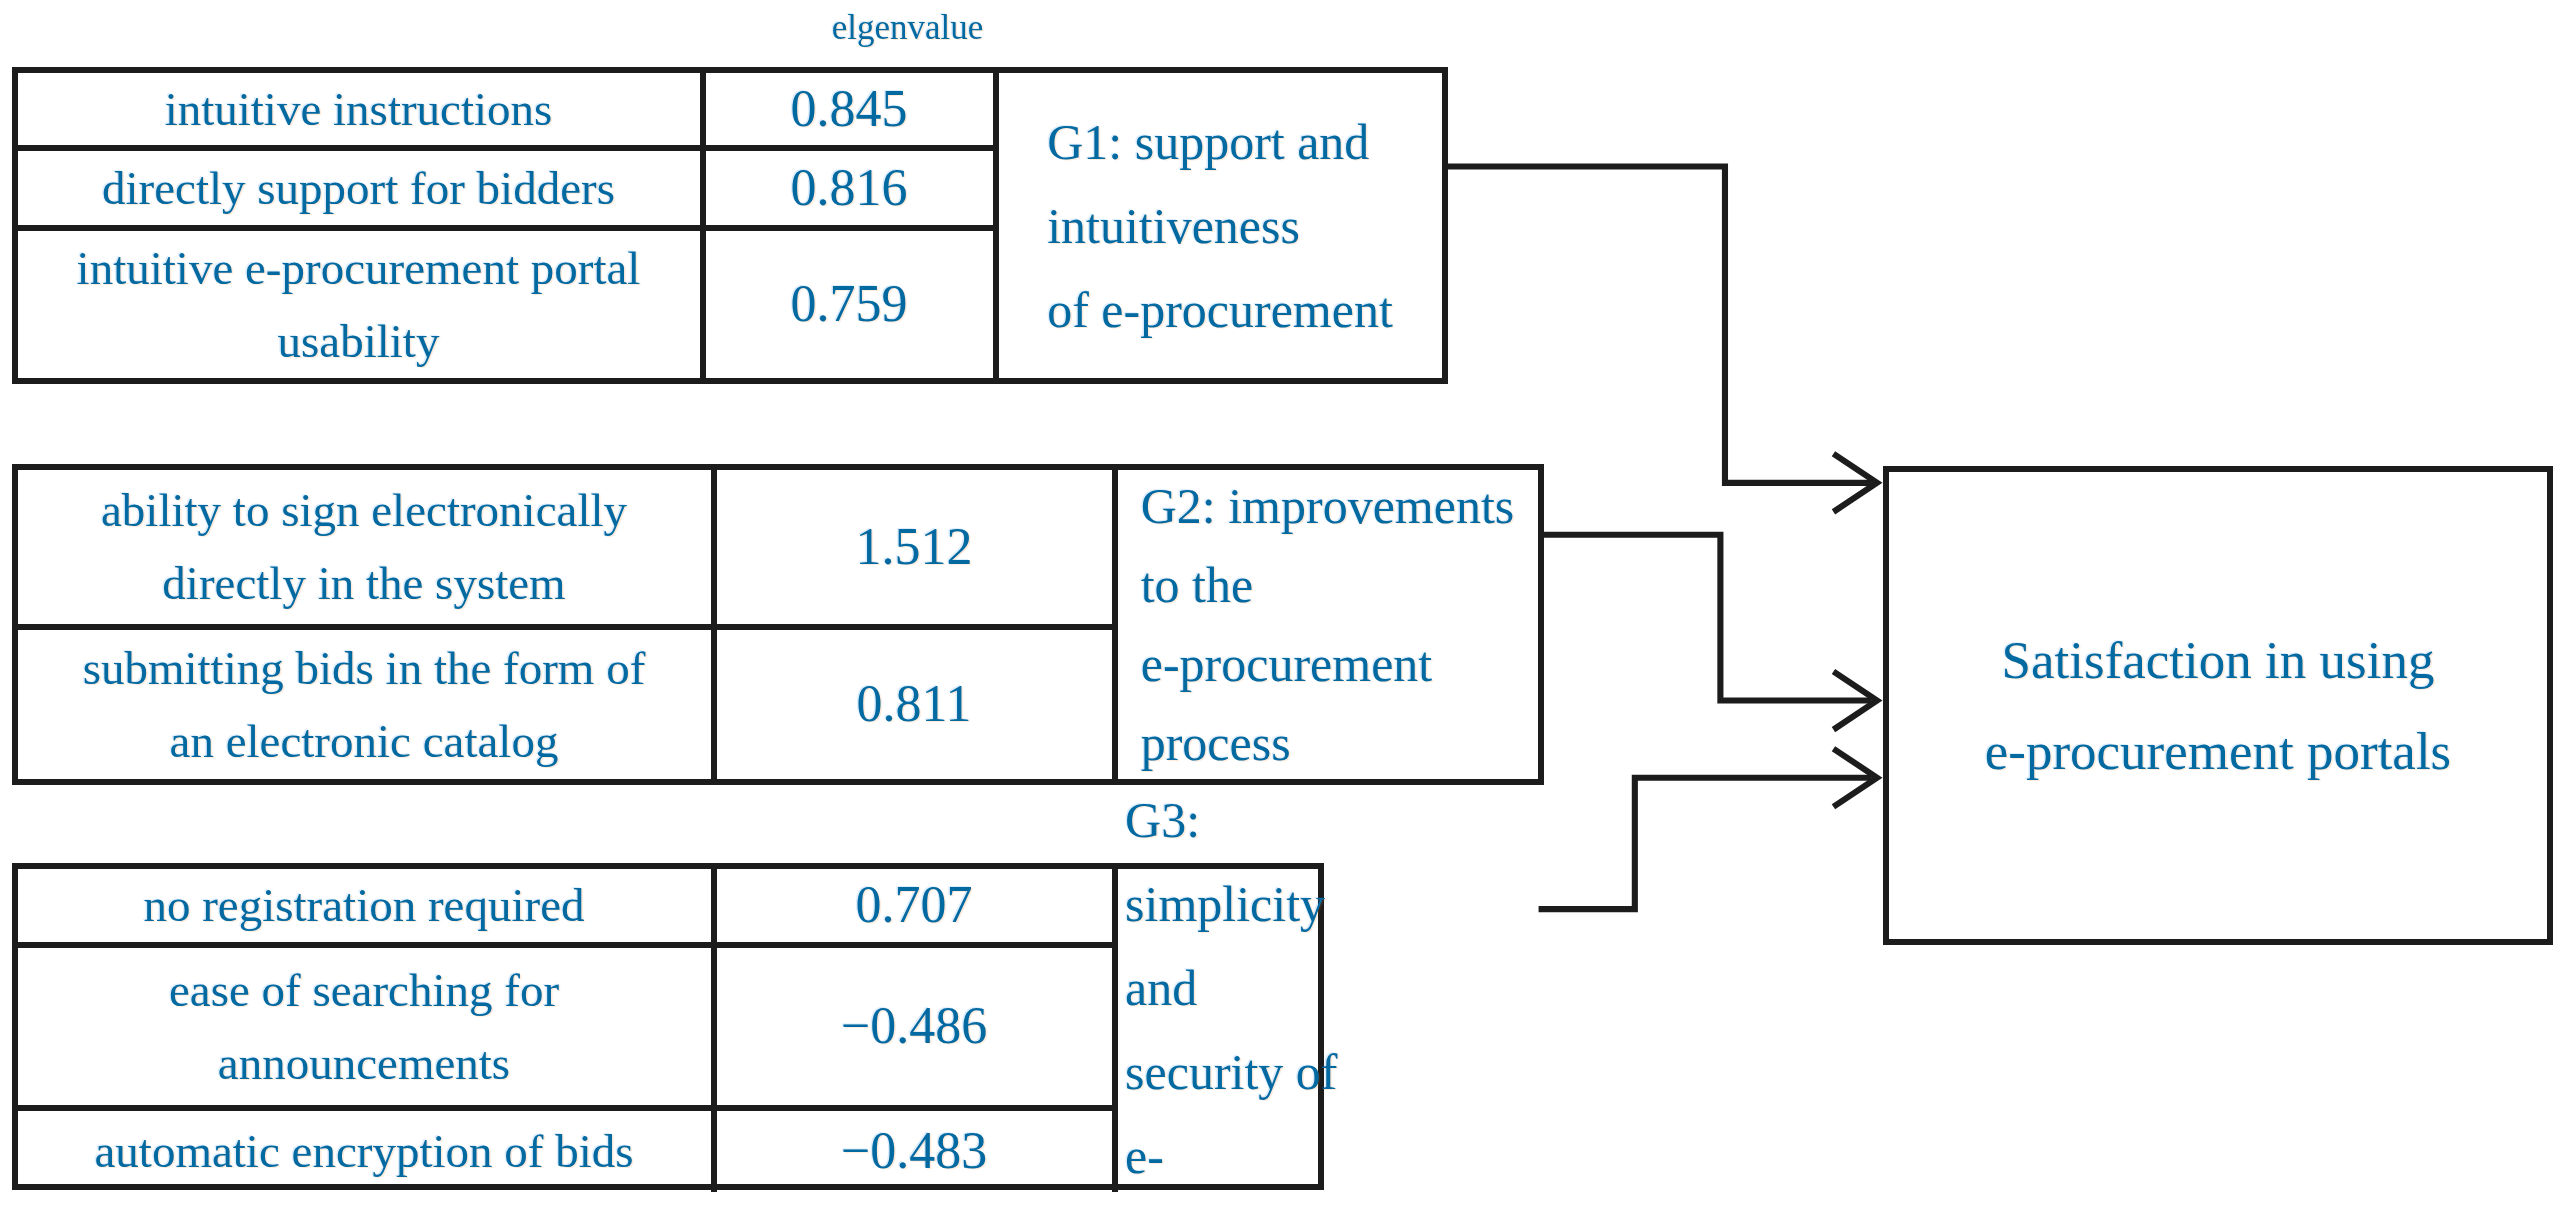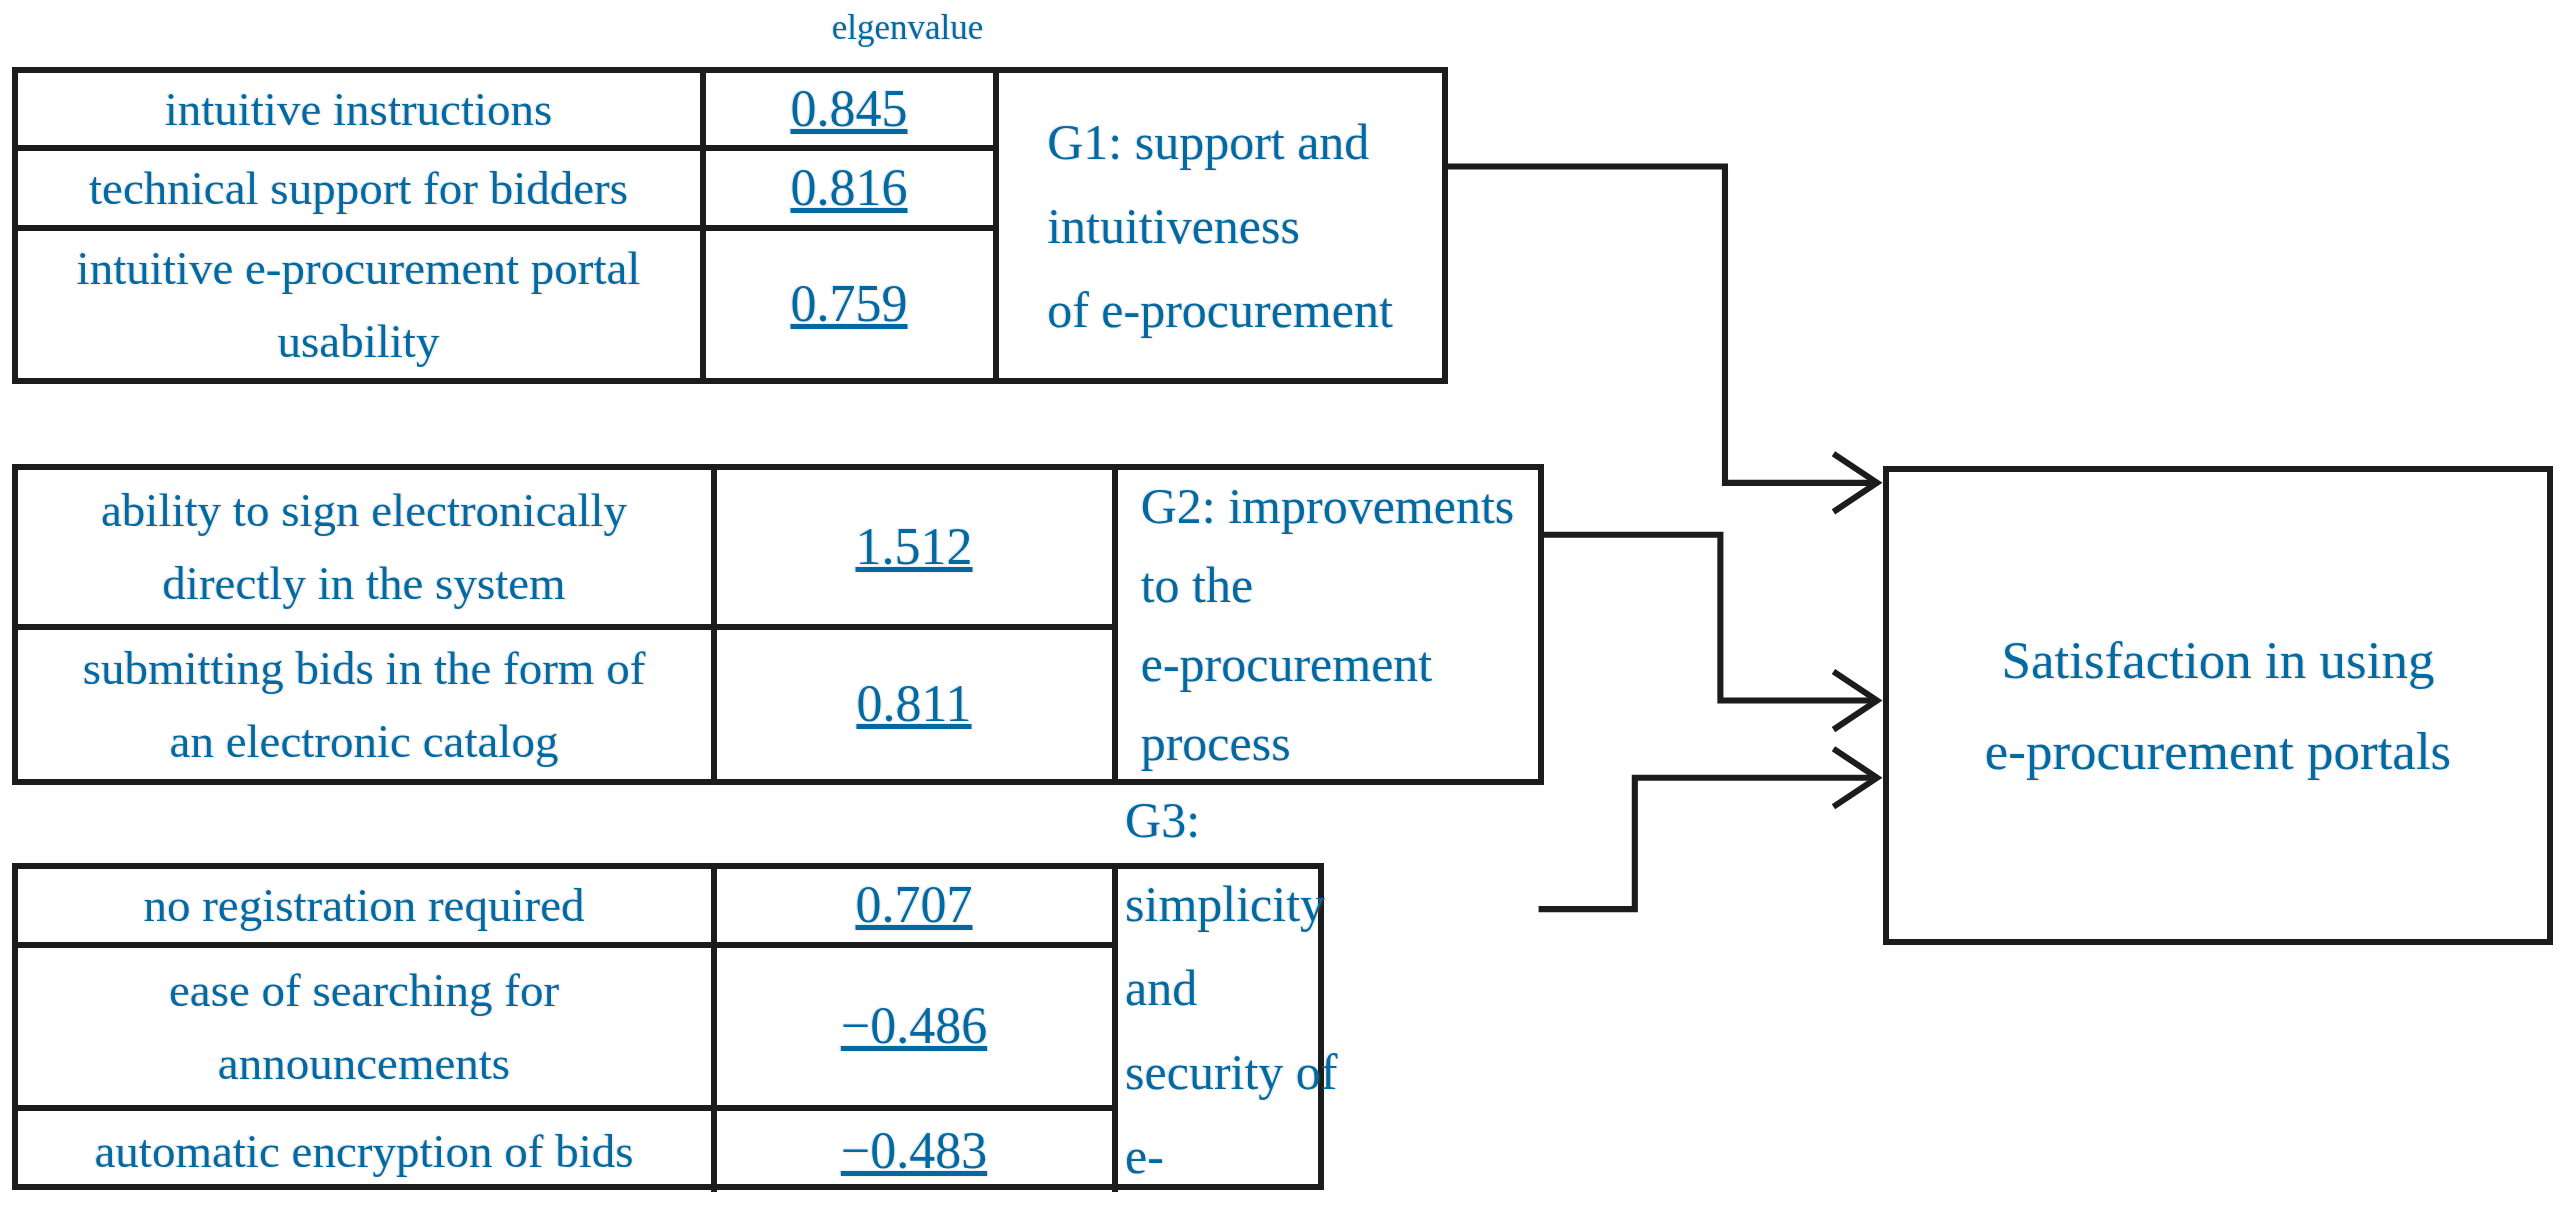--- a/index.html
+++ b/index.html
@@ -23,21 +23,21 @@
   .t2{left:11.5px;top:464px;width:1532px;height:321px;
       grid-template-columns:699px 401px 1fr;grid-template-rows:160px 1fr;}
   .t3{left:11.5px;top:863px;width:1312px;height:327px;
       grid-template-columns:699px 401px 1fr;grid-template-rows:79px 163px 1fr;}
 
   .cell{
     box-sizing:border-box;display:flex;align-items:center;justify-content:center;
     text-align:center;line-height:1.55;padding:0 21px;
   }
   .label-cell{font-size:47px;border-right:6.1px solid #1c1c1c;border-bottom:6.1px solid #1c1c1c;}
-  .value-cell{font-size:52px;border-right:6.1px solid #1c1c1c;border-bottom:6.1px solid #1c1c1c;text-decoration:underline;}
+  .value-cell{font-size:52px;border-right:6.1px solid #1c1c1c;border-bottom:6.1px solid #1c1c1c;}
   .group-cell{
     grid-column:3 / 4;grid-row:1 / -1;box-sizing:border-box;
     display:flex;align-items:center;justify-content:center;text-align:left;
     font-size:50px;line-height:1.68;padding:0 7.6px;
   }
   .t2 .group-cell{line-height:1.58;}
 
   .outcome-box{
     position:absolute;left:1883px;top:466px;width:670px;height:479px;
     box-sizing:border-box;border:6.1px solid #1c1c1c;background:#fff;
@@ -54,21 +54,21 @@
 <div class="canvas">
 
   <div class="eigen-label txt">elgenvalue</div>
 
   <section class="factor-table t1" id="table-g1">
       <div class="cell label-cell txt" style="grid-area: 1 / 1;">
         <div><span>intuitive instructions</span></div>
       </div>
       <div class="cell value-cell txt" style="grid-area: 1 / 2;">0.845</div>
       <div class="cell label-cell txt" style="grid-area: 2 / 1;">
-        <div><span>technical support for bidders</span></div>
+        <div><span>directly support for bidders</span></div>
       </div>
       <div class="cell value-cell txt" style="grid-area: 2 / 2;">0.816</div>
       <div class="cell label-cell txt" style="grid-area: 3 / 1; border-bottom: none;">
         <div><span>intuitive e-procurement portal</span><br><span>usability</span></div>
       </div>
       <div class="cell value-cell txt" style="grid-area: 3 / 2; border-bottom: none;">0.759</div>
       <div class="group-cell txt">
         <div><span>G1: support and</span><br><span>intuitiveness</span><br><span>of e-procurement</span></div>
       </div>
     </section>

